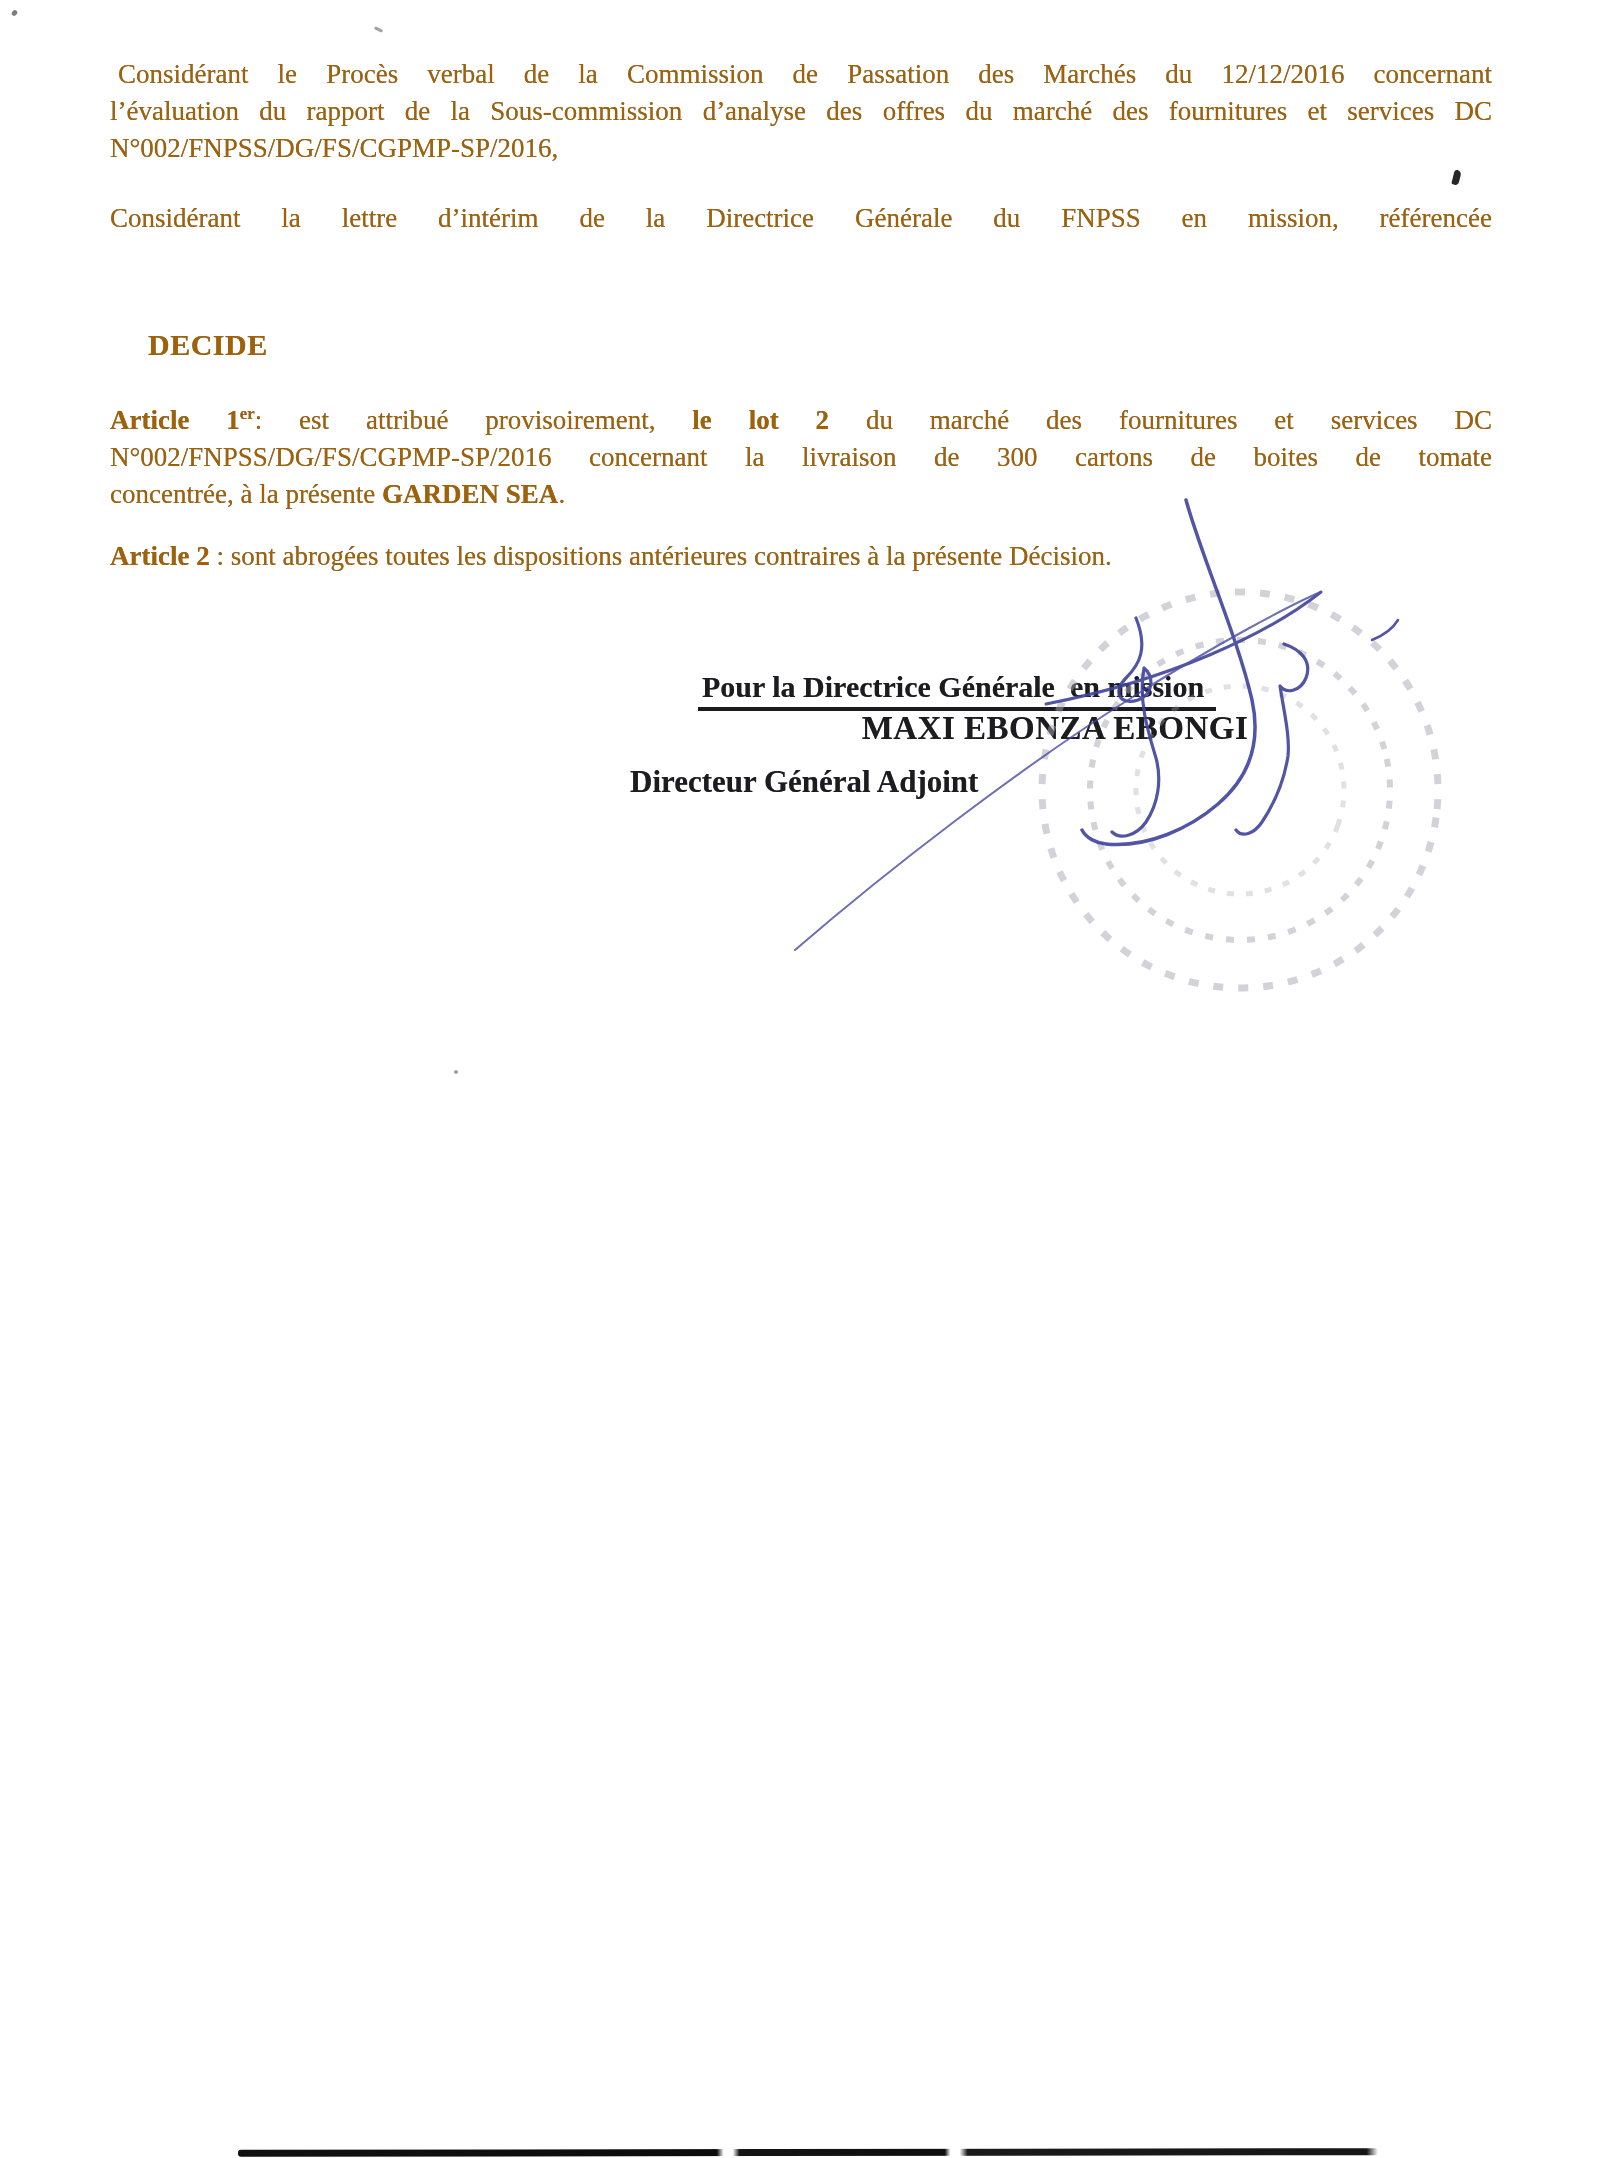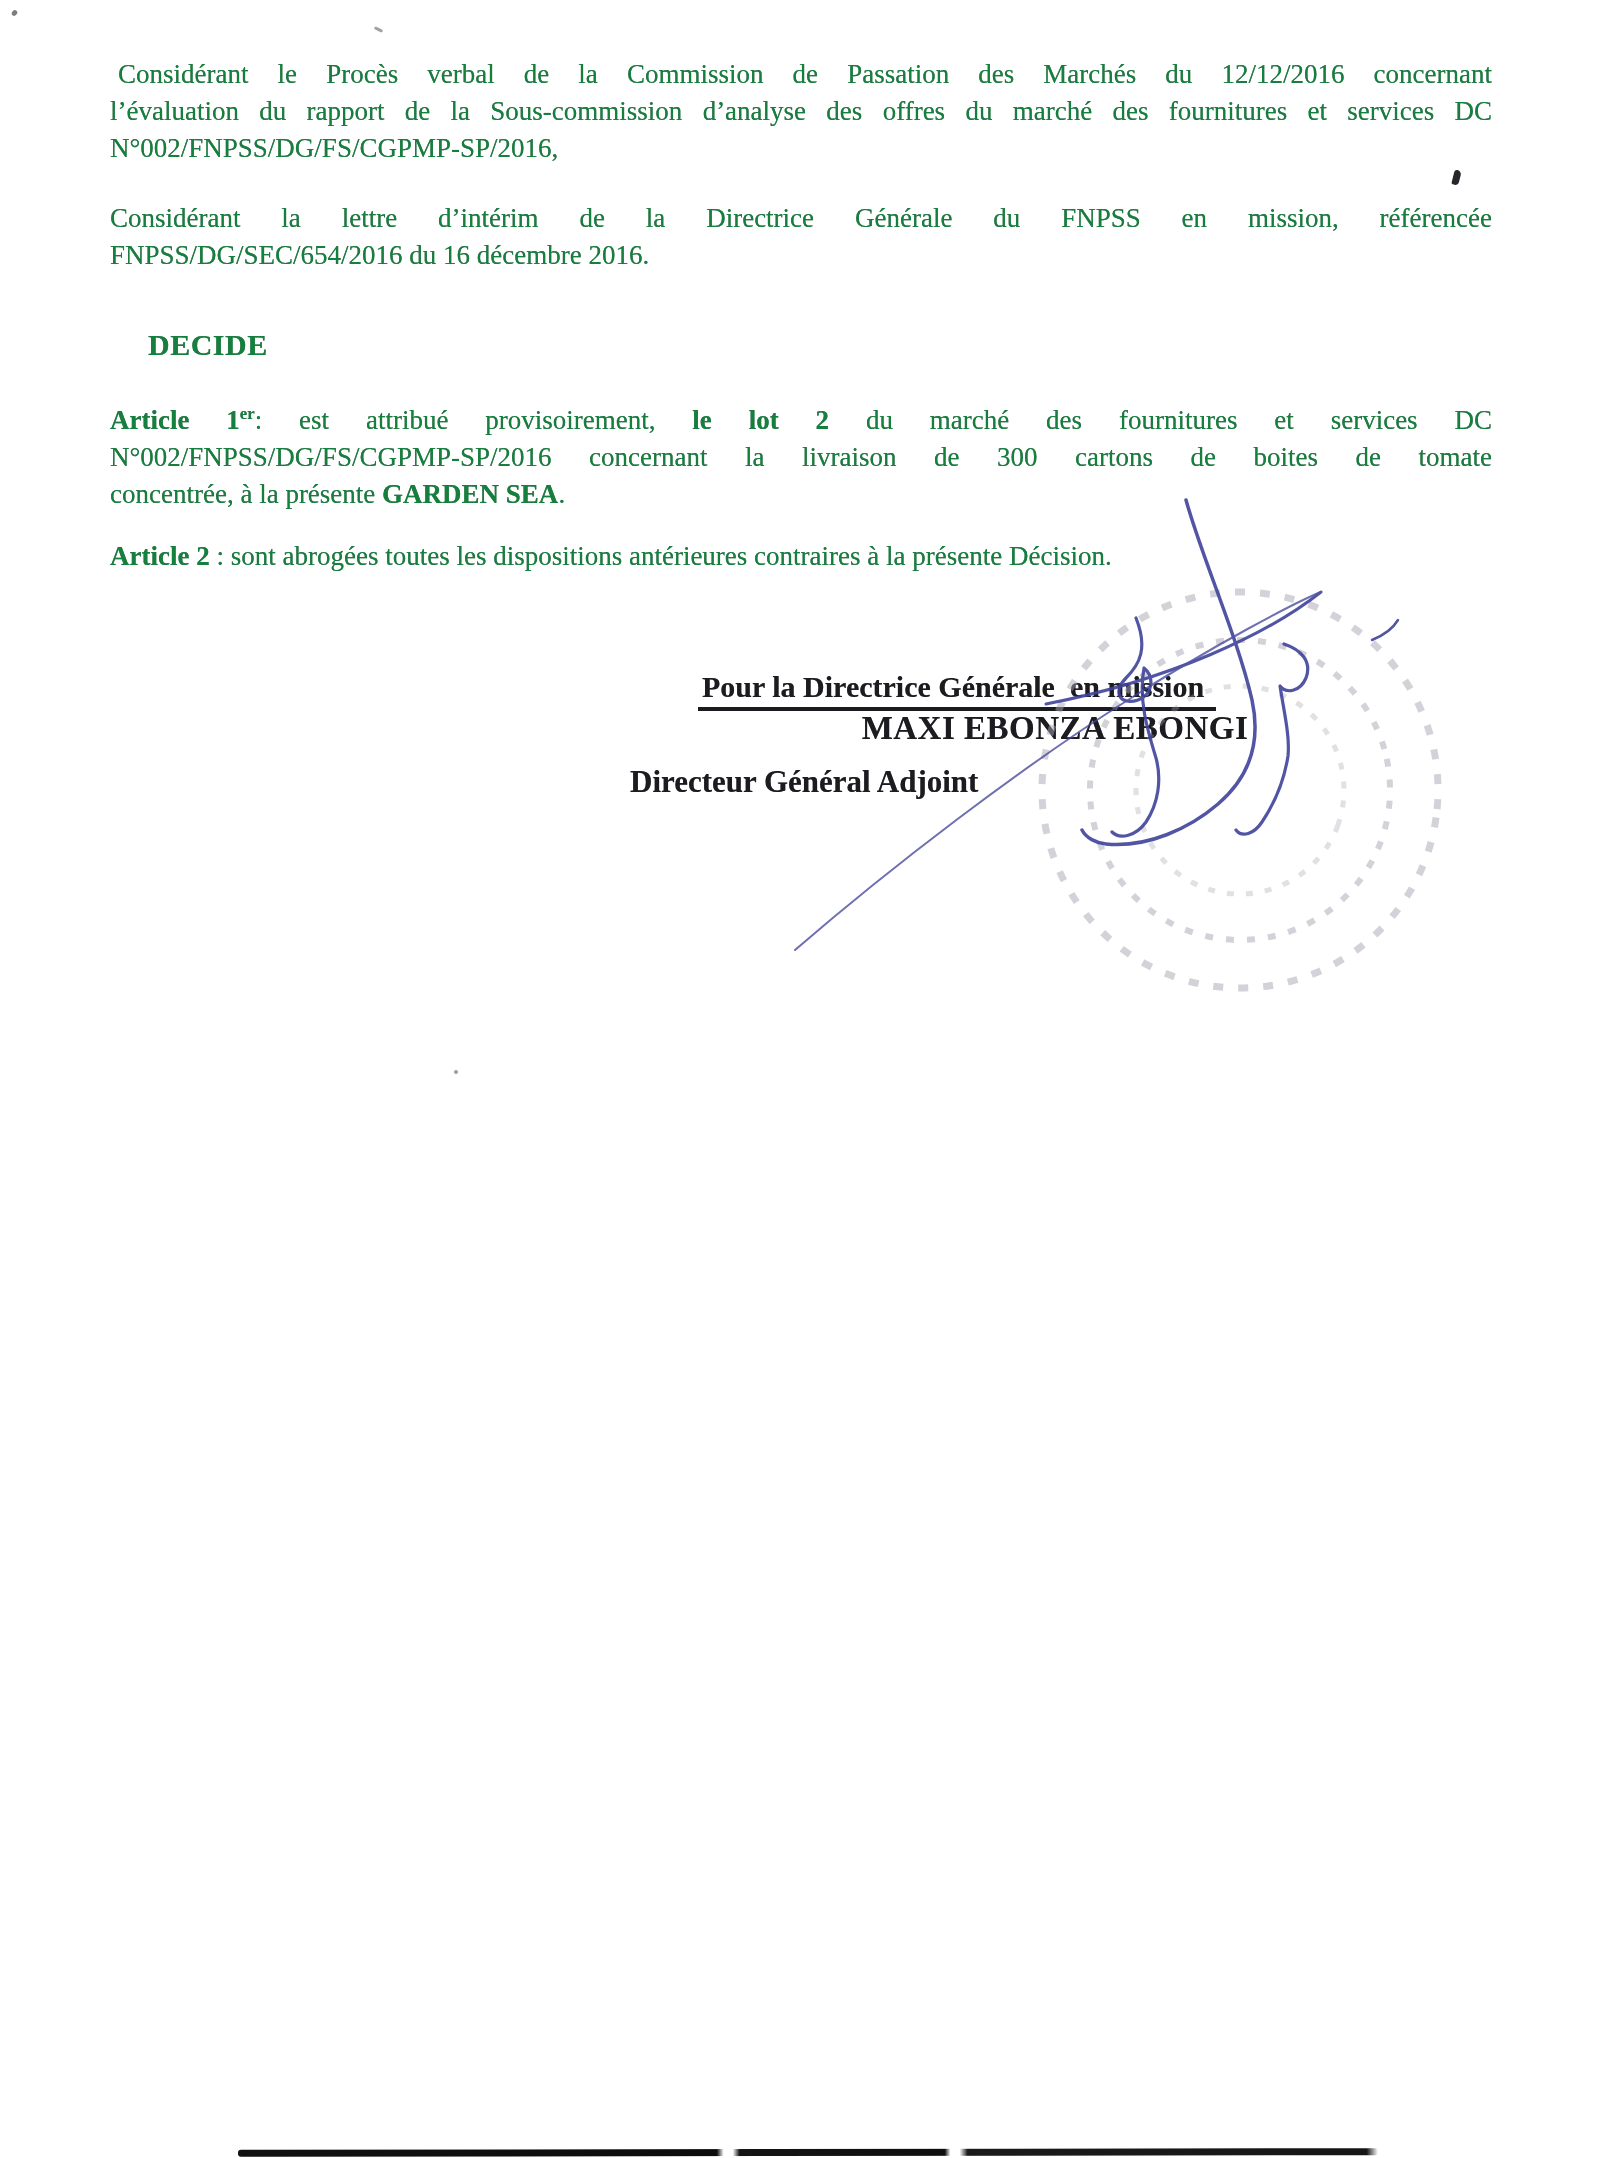--- a/index.html
+++ b/index.html
@@ -13,21 +13,21 @@
     font-family: "Liberation Serif", "DejaVu Serif", serif;
     color: #1d1d22;
   }
   .doc-body { position: absolute; inset: 0; text-shadow: 0 0 0.5px rgba(30,30,35,0.55); }
   .block {
     position: absolute;
     left: 110px;
     width: 1382px;
     font-size: 27px;
     line-height: 37px;
-    color: #15803d;
+    color: #a16207;
   }
   .tline { white-space: normal; }
   .just { text-align: justify; text-align-last: justify; }
   .bold { font-weight: 700; }
   sup { font-size: 0.62em; vertical-align: super; line-height: 0; }
   sup.bold { font-weight: 700; }
   .decide { font-size: 30px; letter-spacing: 0.5px; }
 
   .sig-line {
     position: absolute;
@@ -71,21 +71,20 @@
 <div class="page">
 
   <div class="doc-body">
       <div class="block" style="top: 56px;">
         <div class="tline just" style="padding-left: 8px;"><span>Considérant le Procès verbal de la Commission de Passation des Marchés du 12/12/2016 concernant</span></div>
         <div class="tline just"><span>l’évaluation du rapport de la Sous-commission d’analyse des offres du marché des fournitures et services DC</span></div>
         <div class="tline"><span>N°002/FNPSS/DG/FS/CGPMP-SP/2016,</span></div>
       </div>
       <div class="block" style="top: 200px;">
         <div class="tline just"><span>Considérant la lettre d’intérim de la Directrice Générale du FNPSS en mission, référencée</span></div>
-        <div class="tline"><span>FNPSS/DG/SEC/654/2016 du 16 décembre 2016.</span></div>
       </div>
       <div class="block decide" style="top: 326px; left: 148px; width: auto;">
         <div class="tline"><span class="bold">DECIDE</span></div>
       </div>
       <div class="block" style="top: 402px;">
         <div class="tline just"><span class="bold">Article 1</span><sup class="bold">er</sup><span>: est attribué provisoirement, </span><span class="bold">le lot 2</span><span> du marché des fournitures et services DC</span></div>
         <div class="tline just"><span>N°002/FNPSS/DG/FS/CGPMP-SP/2016 concernant la livraison de 300 cartons de boites de tomate</span></div>
         <div class="tline"><span>concentrée, à la présente </span><span class="bold">GARDEN SEA</span><span>.</span></div>
       </div>
       <div class="block" style="top: 538px;">

